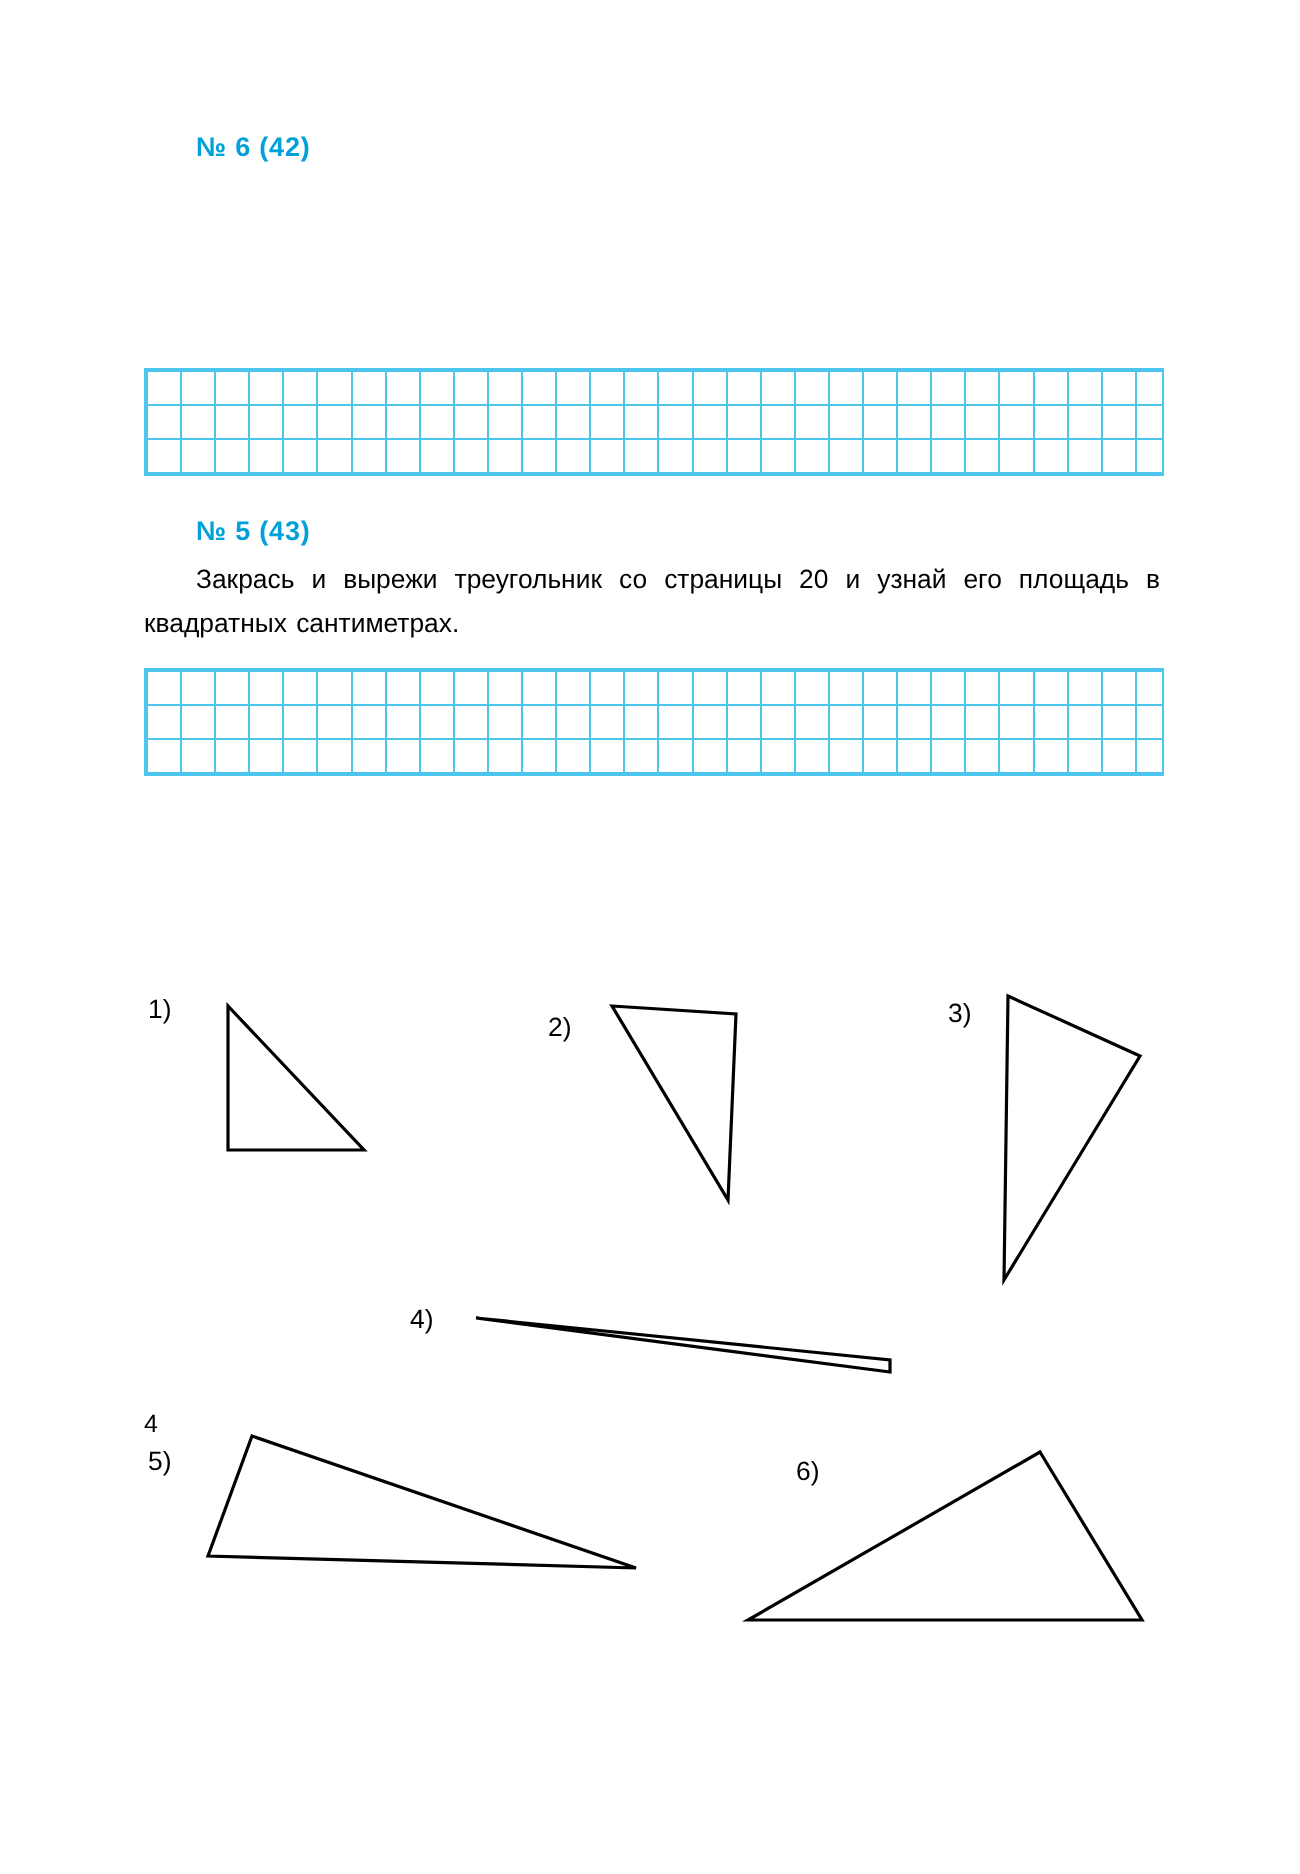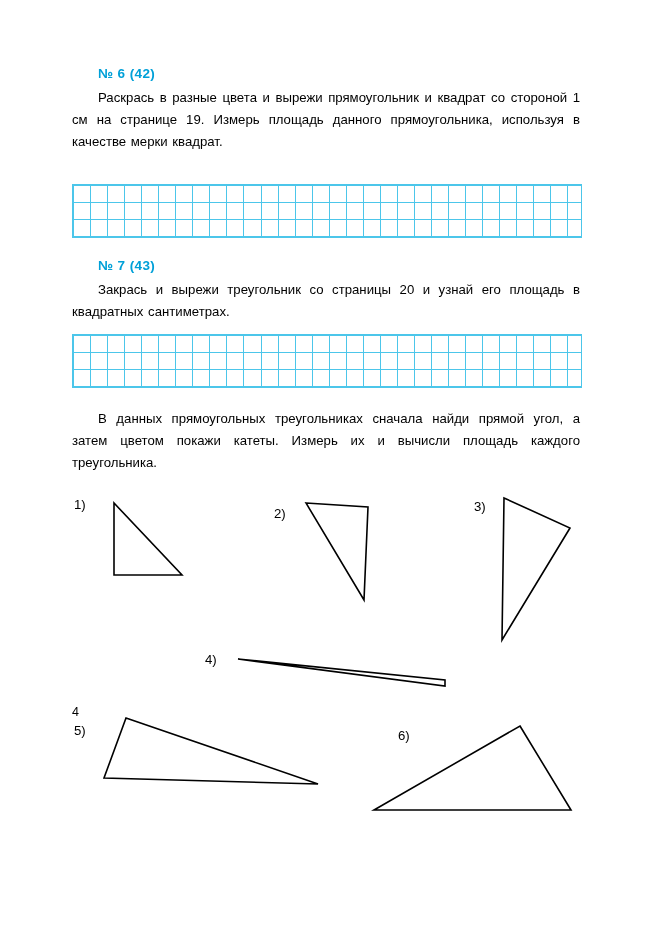--- a/index.html
+++ b/index.html
@@ -71,34 +71,32 @@
     stroke-linejoin: miter;
   }
 </style>
 </head>
 <body>
 
 <div class="page">
 
   <div class="task" style="top:66px;">
     <div class="task-number">№ 6  (42)</div>
-    <p class="task-body">Раскрась в разные цвета и вырежи прямоугольник и квадрат со стороной 1 см на странице 19. Измерь площадь данного прямоугольника, используя в качестве мерки квадрат.</p>
   </div>
 
   <div class="grid-box" style="left:72px; top:184px; width:508px; height:52px;"></div>
 
   <div class="task" style="top:258px;">
-    <div class="task-number">№ 7  (43)</div>
+    <div class="task-number">№ 5  (43)</div>
     <p class="task-body">Закрась и вырежи треугольник со страницы 20 и узнай его площадь в квадратных сантиметрах.</p>
   </div>
 
   <div class="grid-box" style="left:72px; top:334px; width:508px; height:52px;"></div>
 
   <div class="task" style="top:408px;">
-    <p class="task-body">В данных прямоугольных треугольниках сначала найди прямой угол, а затем цветом покажи катеты. Измерь их и вычисли площадь каждого треугольника.</p>
   </div>
 
   <div class="fig-label" style="left:74px; top:497px;">1)</div>
   <div class="fig" style="left:100px; top:495px;">
     <svg width="90" height="90" viewBox="0 0 90 90">
       <polygon points="14,8 14,80 82,80"></polygon>
     </svg>
   </div>
 
   <div class="fig-label" style="left:274px; top:506px;">2)</div>

